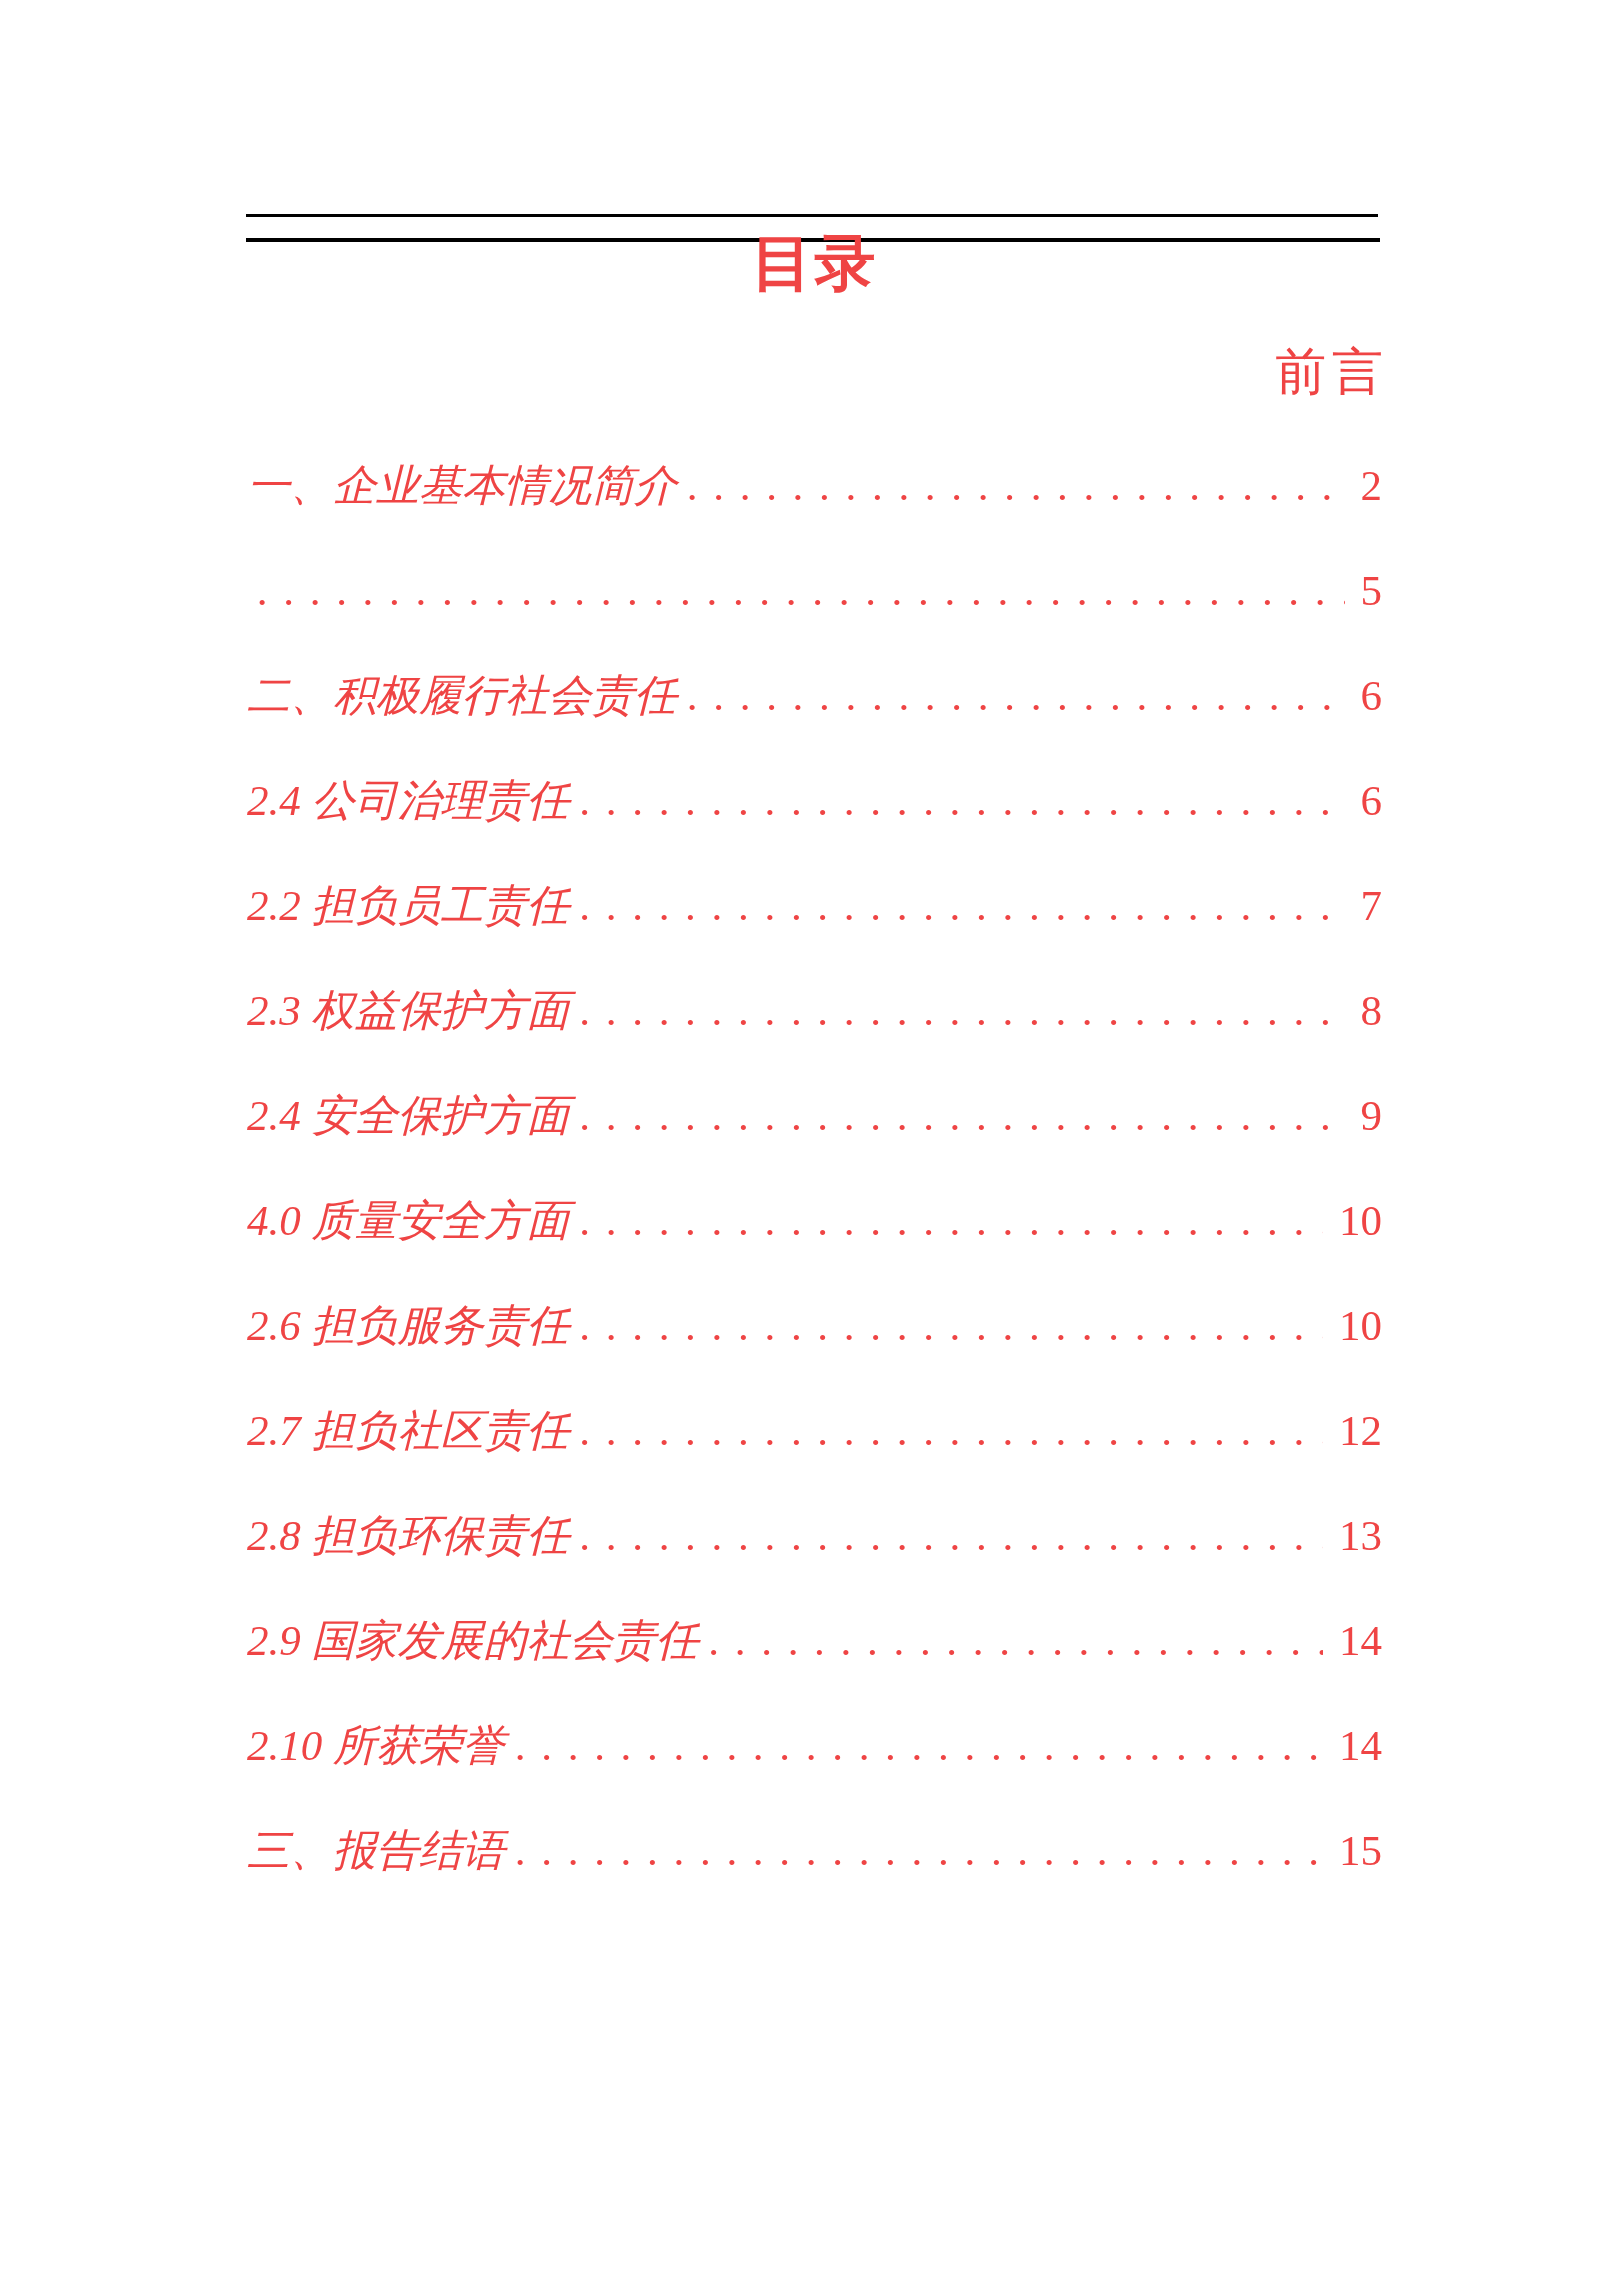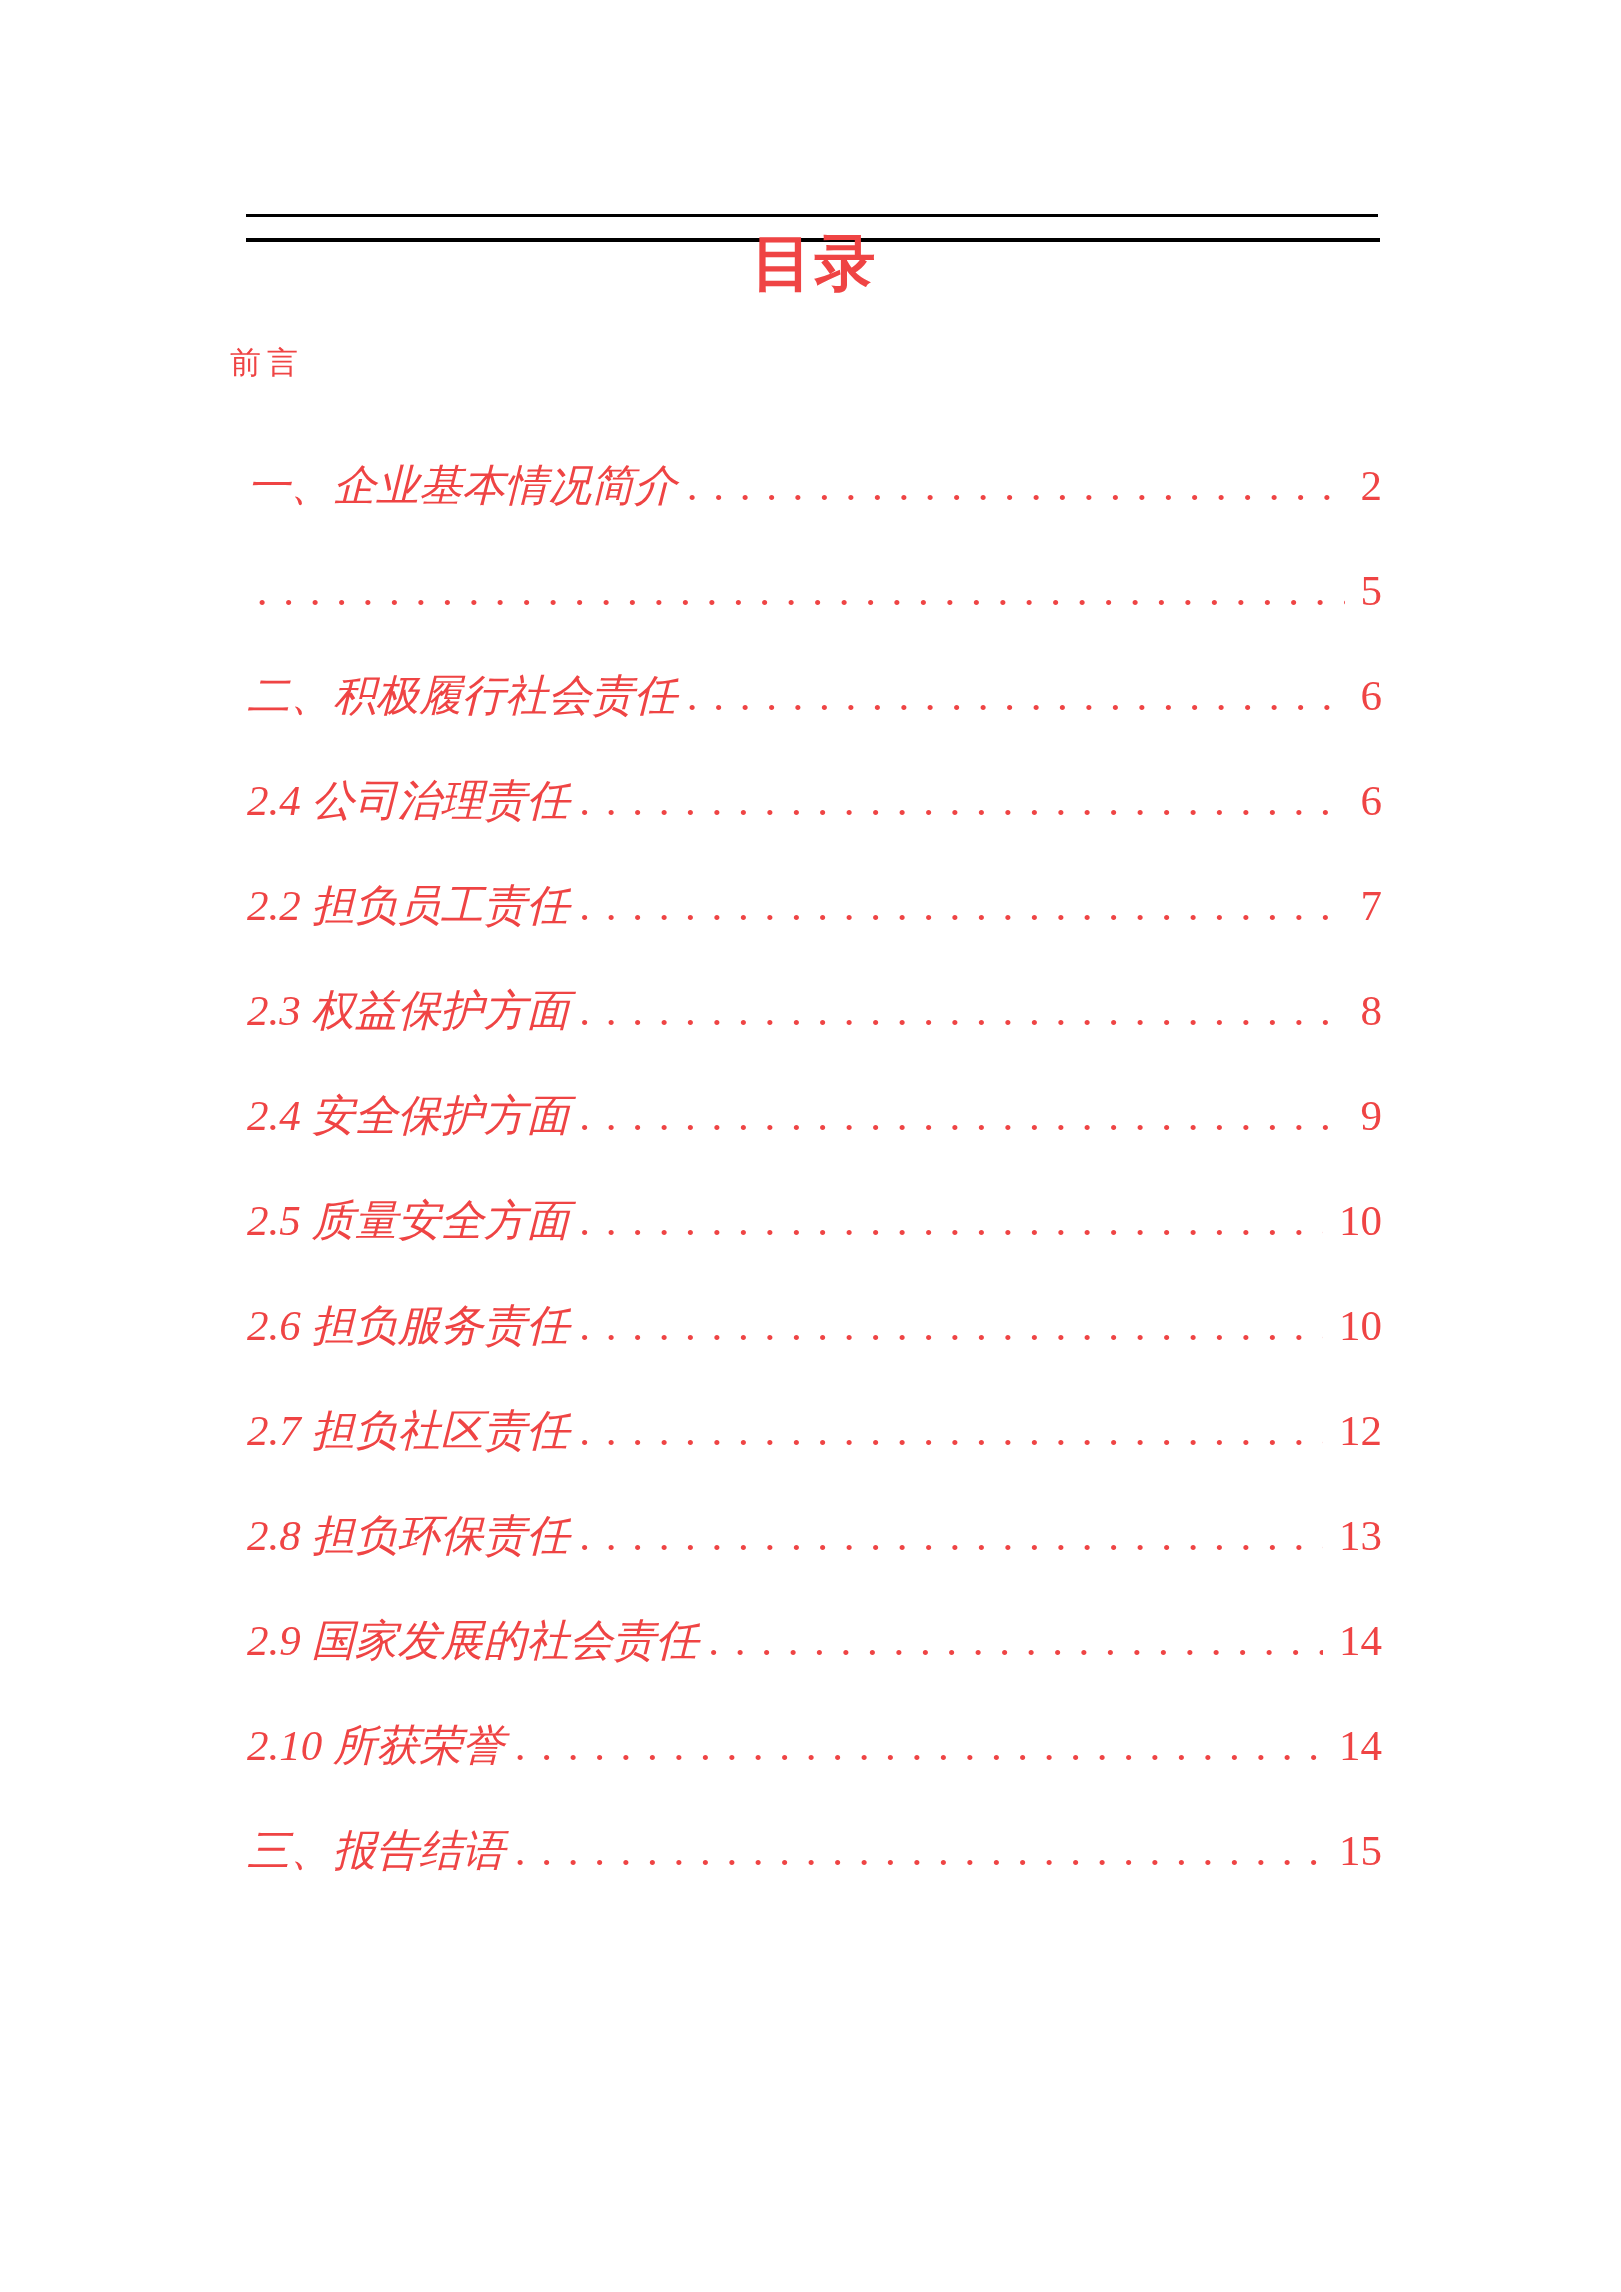--- a/index.html
+++ b/index.html
@@ -41,25 +41,25 @@
     text-align: center;
     font-family: "Liberation Sans", "DejaVu Sans", sans-serif;
     font-weight: 900;
     font-size: 61px;
     line-height: 1;
     letter-spacing: 2px;
     white-space: nowrap;
   }
   .preface {
     position: absolute;
-    left: 230px;
+    left: 254px;
     top: 327px;
     width: 1135px;
-    text-align: left;
-    font-size: 31px;
+    text-align: right;
+    font-size: 51px;
     line-height: 1;
     letter-spacing: 5.9px;
     white-space: nowrap;
   }
   .toc {
     position: absolute;
     left: 247px;
     top: 413px;
     width: 1135px;
   }
@@ -140,21 +140,21 @@
       <span class="toc-page">8</span>
     </div>
 
     <div class="toc-row">
       <span class="toc-label">2.4 安全保护方面</span>
       <span class="toc-dots" aria-hidden="true">............................................................</span>
       <span class="toc-page">9</span>
     </div>
 
     <div class="toc-row">
-      <span class="toc-label">2.5 质量安全方面</span>
+      <span class="toc-label">4.0 质量安全方面</span>
       <span class="toc-dots" aria-hidden="true">............................................................</span>
       <span class="toc-page">10</span>
     </div>
 
     <div class="toc-row">
       <span class="toc-label">2.6 担负服务责任</span>
       <span class="toc-dots" aria-hidden="true">............................................................</span>
       <span class="toc-page">10</span>
     </div>
 

